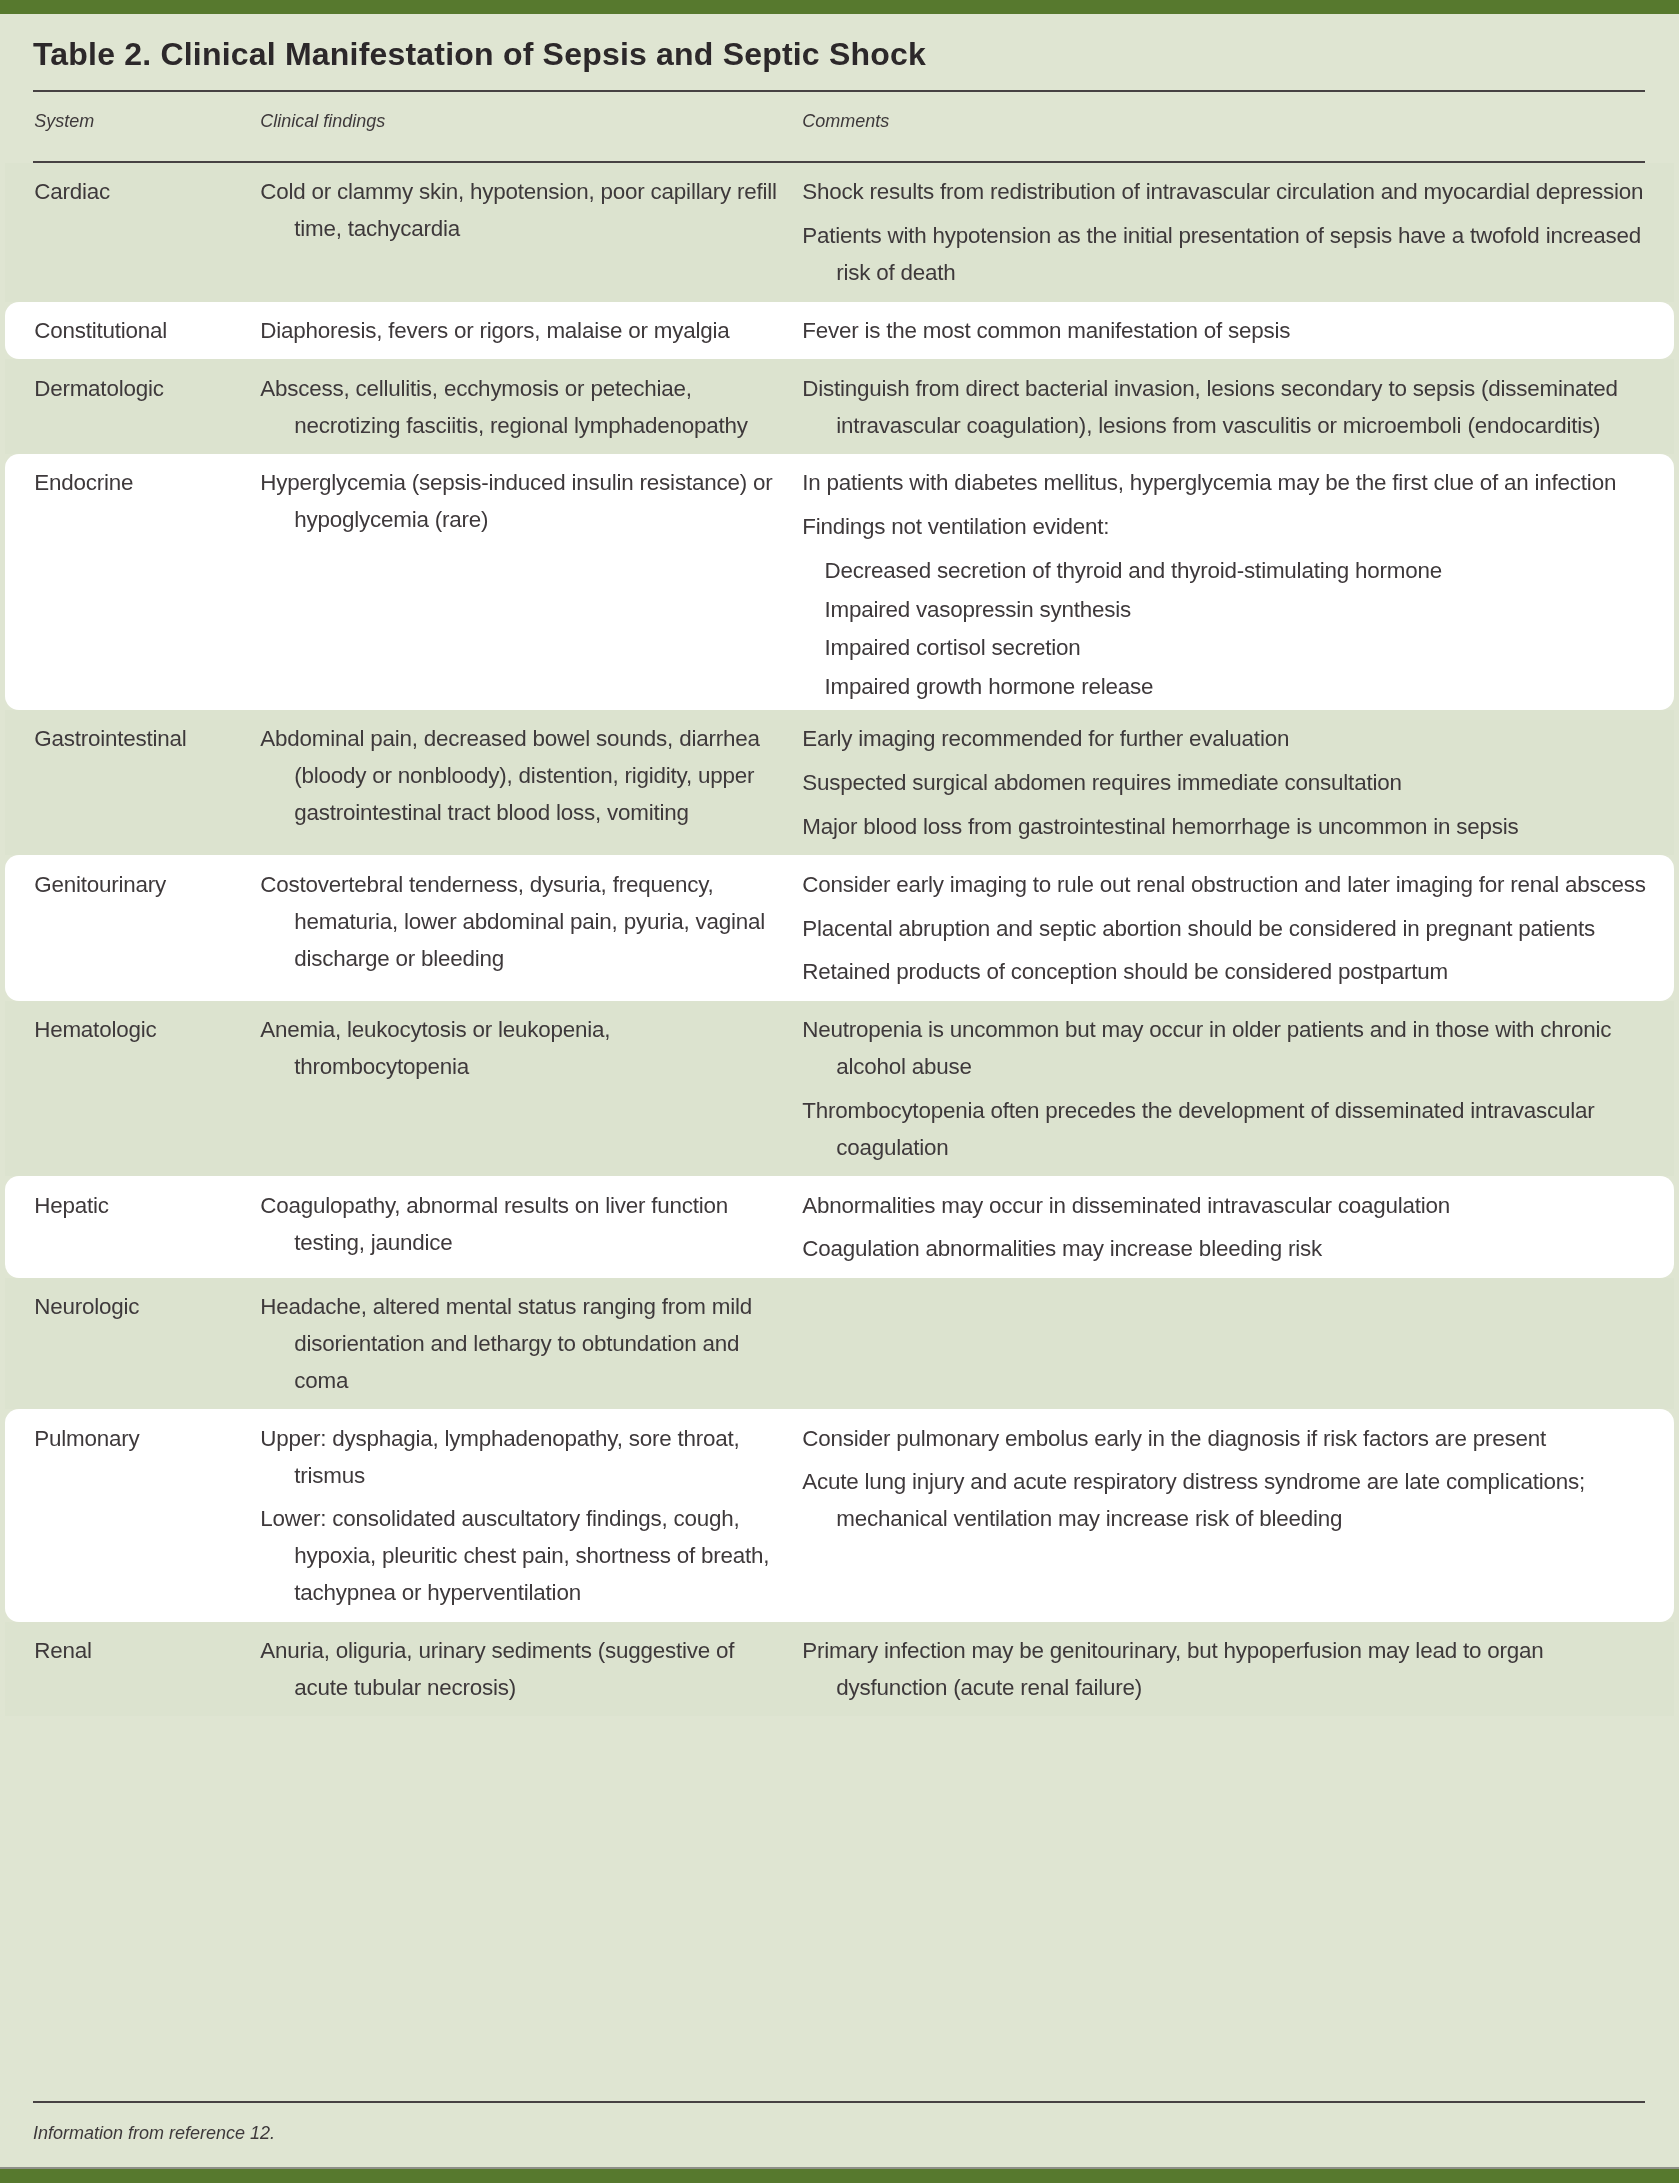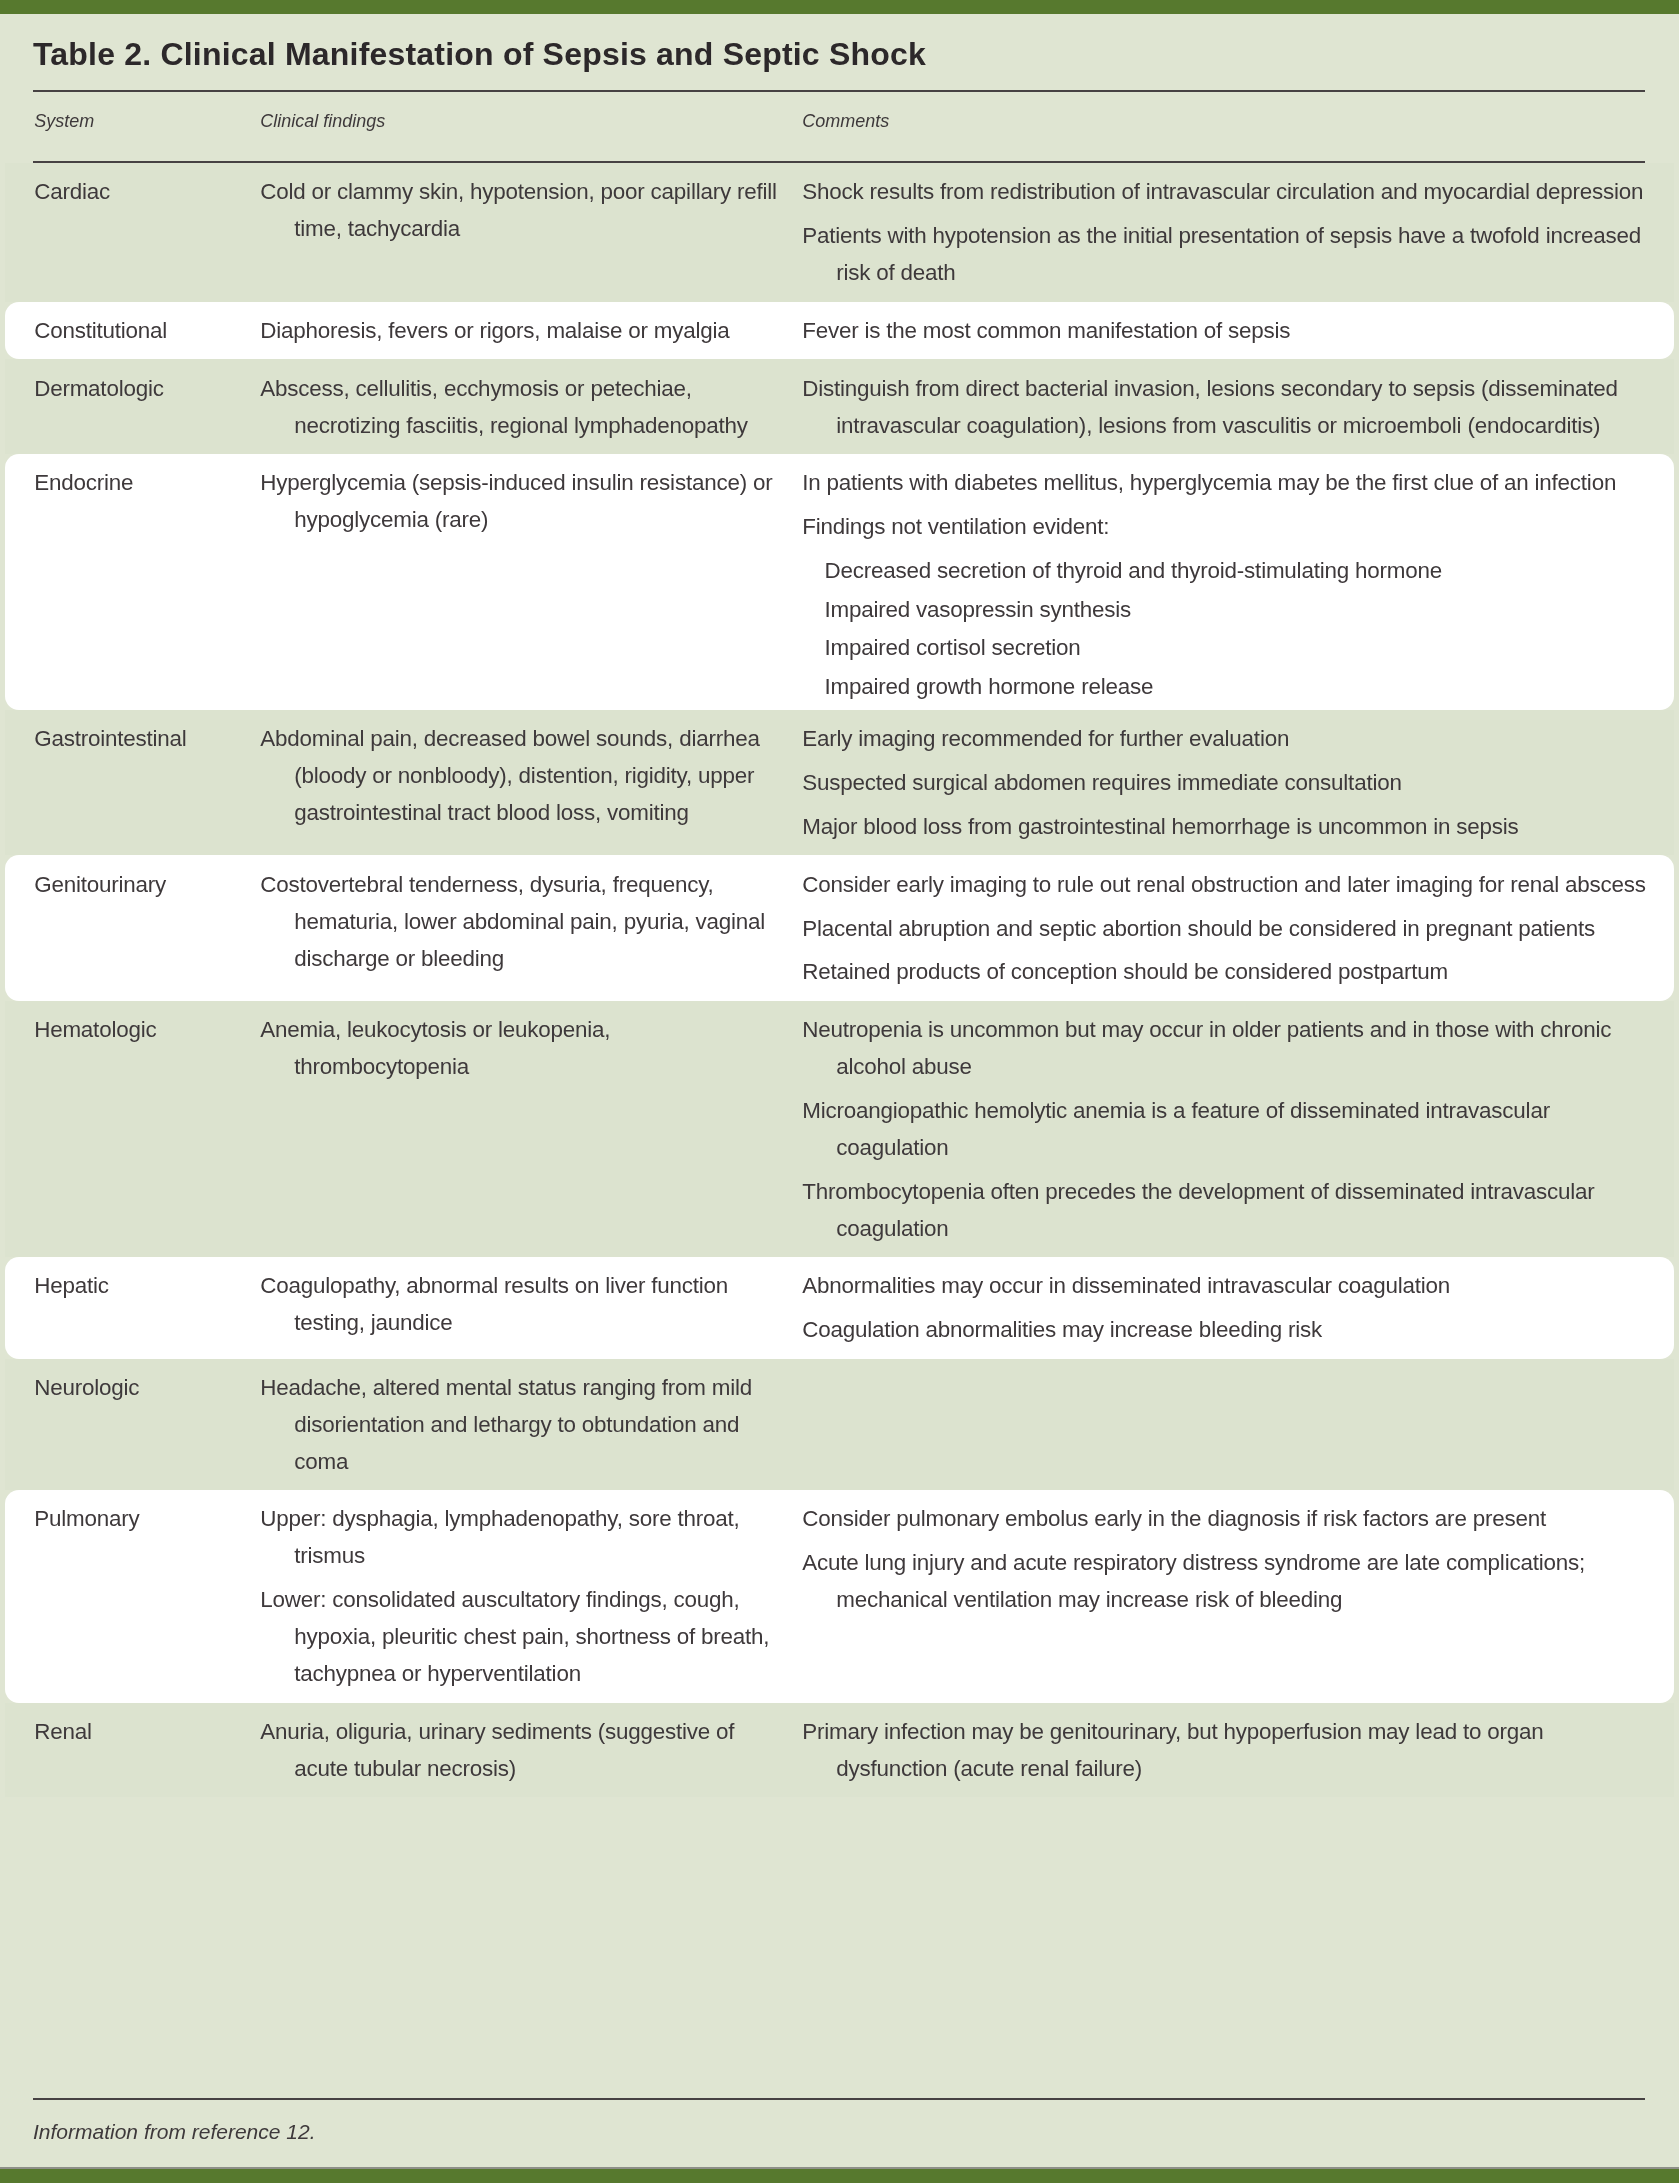--- a/index.html
+++ b/index.html
@@ -27,21 +27,21 @@
   .row.shaded{background:#dce3cf;}
   .row.white{background:#ffffff;border-radius:14px;}
   .cell{padding-right:22.4px;min-width:0;}
   .cell.system{padding-left:29px;}
   .para{
     font-size:22.4px;line-height:37px;letter-spacing:-0.2px;
     padding-left:34px;text-indent:-34px;margin:0 0 6.9px 0;
   }
   .para.sub{margin-left:22.4px;margin-bottom:1.7px;}
   .filler{flex:1 1 0;min-height:0;}
-  .footnote{font-style:italic;font-size:21px;margin:20.6px 34px 22.4px 33px;color:#3e393b;flex:none;}
+  .footnote{font-style:italic;font-size:18px;margin:20.6px 34px 22.4px 33px;color:#3e393b;flex:none;}
 </style>
 </head>
 <body>
 
 <div class="accent-bar-top"></div>
 
 <div class="title">Table 2. Clinical Manifestation of Sepsis and Septic Shock</div>
 
 <div class="rule"></div>
 
@@ -138,21 +138,20 @@
 
   <div class="row grid3 shaded">
     <div class="cell system">
         <p class="para">Hematologic</p>
       </div>
     <div class="cell findings">
         <p class="para">Anemia, leukocytosis or leukopenia, thrombocytopenia</p>
       </div>
     <div class="cell comments">
         <p class="para">Neutropenia is uncommon but may occur in older patients and in those with chronic alcohol abuse</p>
-        <p class="para">Microangiopathic hemolytic anemia is a feature of disseminated intravascular coagulation</p>
         <p class="para">Thrombocytopenia often precedes the development of disseminated intravascular coagulation</p>
       </div>
   </div>
 
   <div class="row grid3 white">
     <div class="cell system">
         <p class="para">Hepatic</p>
       </div>
     <div class="cell findings">
         <p class="para">Coagulopathy, abnormal results on liver function testing, jaundice</p>

